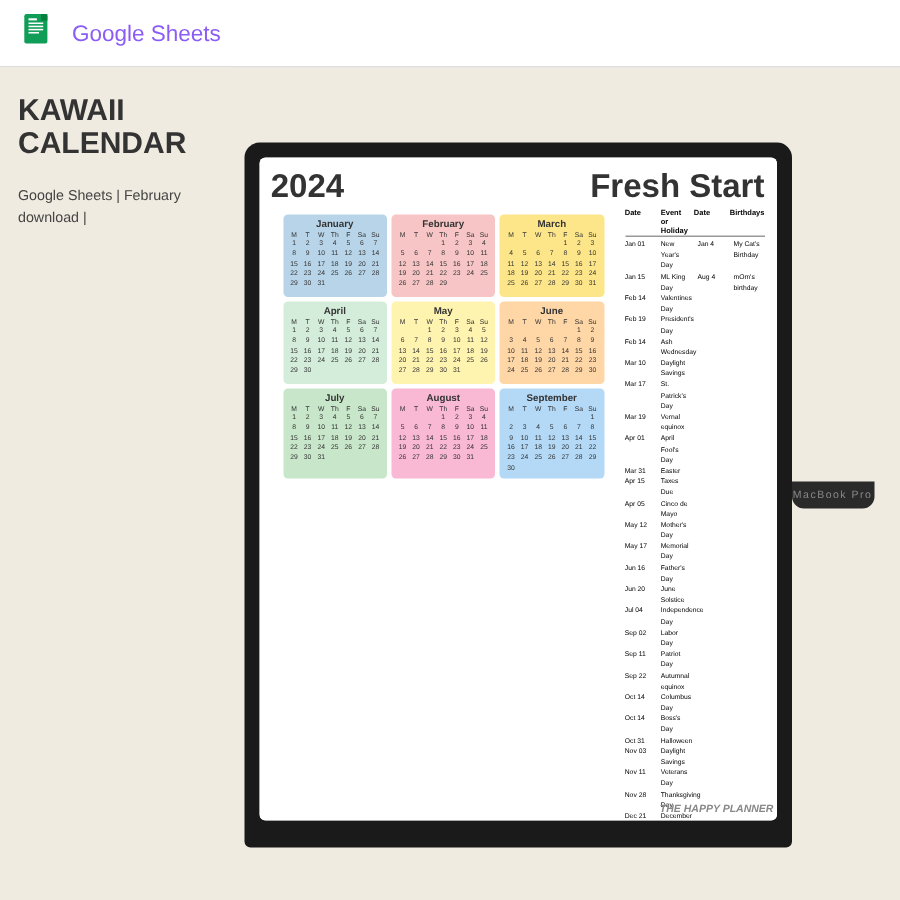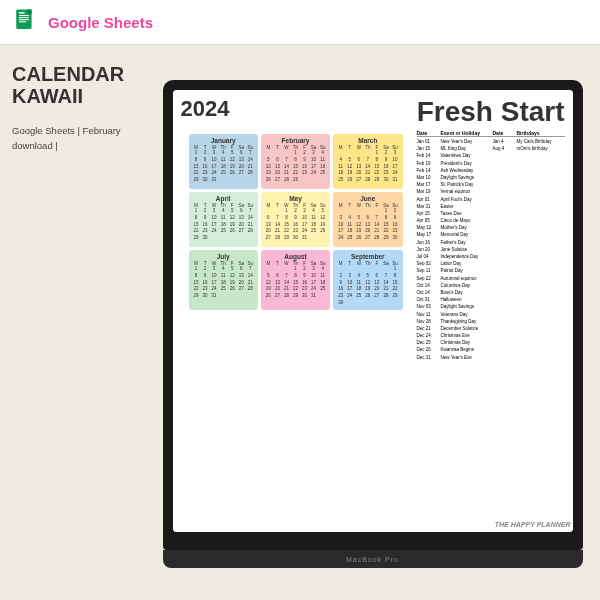--- a/index.html
+++ b/index.html
@@ -19,22 +19,22 @@
       align-items: center;
       gap: 8px;
       border-bottom: 1px solid #ddd;
     }
     .sheets-icon {
       width: 28px;
       height: 28px;
     }
     .google-sheets-label {
       font-size: 15px;
-      color: #ec4899;
-      font-weight: 700;
+      color: #8b5cf6;
+      font-weight: 400;
     }
 
     
     .main-layout {
       display: flex;
       width: 600px;
       height: 560px;
     }
 
     .left-panel {
@@ -66,21 +66,21 @@
       display: flex;
       align-items: center;
       justify-content: center;
       padding: 10px 10px 0 0;
     }
 
     .laptop-outer {
       width: 420px;
       height: 500px;
       display: flex;
-      flex-direction: column;
+      flex-direction: row;
       align-items: center;
     }
 
     .laptop-screen-frame {
       width: 420px;
       height: 470px;
       background: #1a1a1a;
       border-radius: 10px 10px 4px 4px;
       padding: 10px 10px 18px 10px;
       position: relative;
@@ -127,21 +127,21 @@
     }
 
     .year-title {
       font-size: 22px;
       font-weight: bold;
       color: #333;
       flex: 0 0 auto;
     }
 
     .fresh-start-title {
-      font-size: 28px;
+      font-size: 22px;
       font-weight: bold;
       color: #333;
       margin-left: auto;
       text-align: right;
     }
 
     .calendars-grid {
       display: grid;
       grid-template-columns: repeat(3, 1fr);
       gap: 3px;
@@ -264,22 +264,22 @@
     <polygon points="22,2 28,8 22,8" fill="#07813d"></polygon>
     <rect x="22" y="2" width="6" height="6" rx="0" fill="#07813d"></rect>
   </svg>
   <span class="google-sheets-label">Google Sheets</span>
 </div>
 
 <div class="main-layout">
 
   <div class="left-panel">
     <div class="kawaii-title">
+      <div>KAWAII</div>
       <div>CALENDAR</div>
-      <div>KAWAII</div>
     </div>
     <div class="subtitle-block" id="subtitle-container">
         <div>Google Sheets | February download |</div>
       </div>
   </div>
 
   <div class="right-panel">
     <div class="laptop-outer">
       <div class="laptop-screen-frame">
         <div class="laptop-screen">

